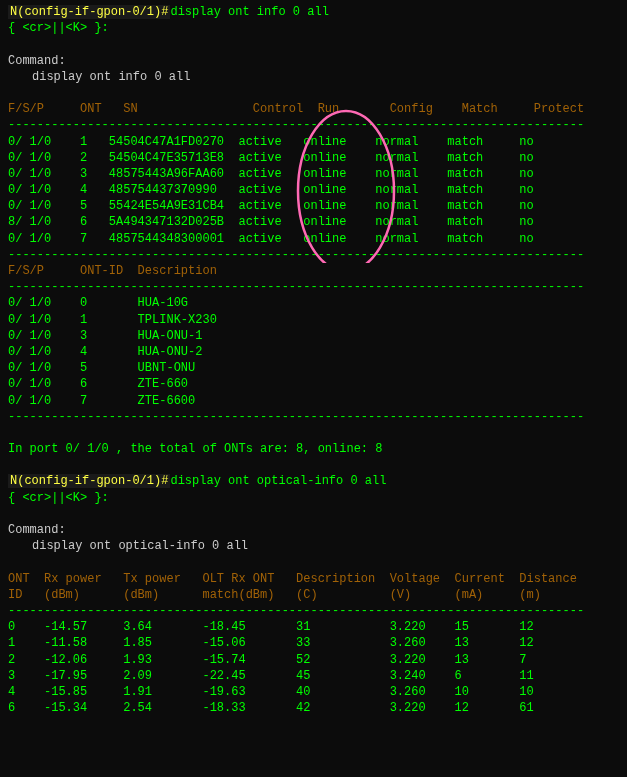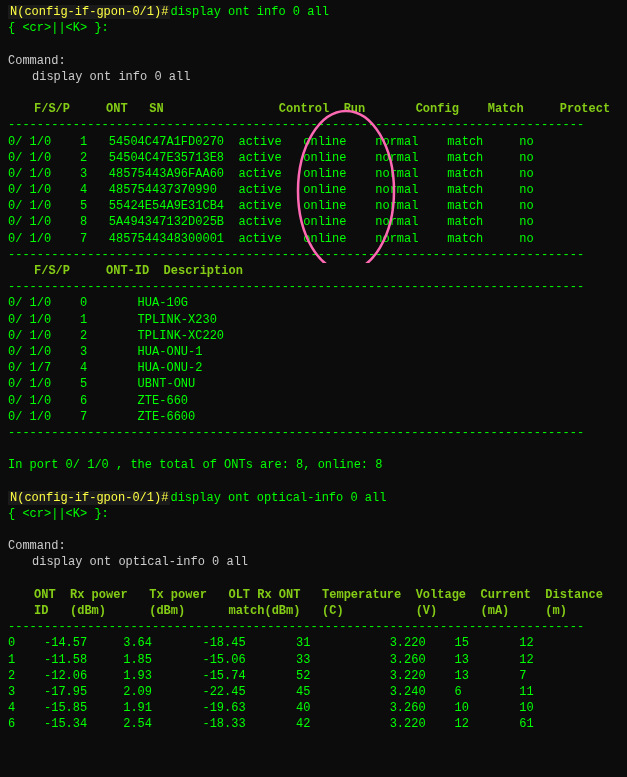--- a/index.html
+++ b/index.html
@@ -17,23 +17,22 @@
       line-height: 1.35;
     }
     .line {
       white-space: pre;
       display: block;
     }
     .separator {
       color: #00ff00;
     }
     .header-row {
-      color: #84cc16;
-      font-weight: bold;
-      margin-left: 26px;
+      color: #a16207;
+      font-weight: normal;
     }
     .data-row {
       color: #00ff00;
     }
     
     .section {
       position: relative;
     }
     .table-section {
       position: relative;
@@ -59,54 +58,53 @@
         <ellipse cx="338" cy="90" rx="48" ry="80" fill="none" stroke="#ff69b4" stroke-width="2.5"></ellipse>
       </svg>
 
       <div class="line header-row">F/S/P     ONT   SN                Control  Run       Config    Match     Protect</div>
       <div class="line separator">--------------------------------------------------------------------------------</div>
       <div class="line data-row">0/ 1/0    1   54504C47A1FD0270  active   online    normal    match     no</div>
       <div class="line data-row">0/ 1/0    2   54504C47E35713E8  active   online    normal    match     no</div>
       <div class="line data-row">0/ 1/0    3   48575443A96FAA60  active   online    normal    match     no</div>
       <div class="line data-row">0/ 1/0    4   485754437370990   active   online    normal    match     no</div>
       <div class="line data-row">0/ 1/0    5   55424E54A9E31CB4  active   online    normal    match     no</div>
-      <div class="line data-row">0/ 1/0    8   5A494347132D025B  active   online    normal    match     no</div>
+      <div class="line data-row">8/ 1/0    6   5A494347132D025B  active   online    normal    match     no</div>
       <div class="line data-row">0/ 1/0    7   4857544348300001  active   online    normal    match     no</div>
       <div class="line separator">--------------------------------------------------------------------------------</div>
     </div>
 
     <div class="table-section">
       <div class="line header-row">F/S/P     ONT-ID  Description</div>
       <div class="line separator">--------------------------------------------------------------------------------</div>
       <div class="line data-row">0/ 1/0    0       HUA-10G</div>
       <div class="line data-row">0/ 1/0    1       TPLINK-X230</div>
-      <div class="line data-row">0/ 1/0    2       TPLINK-XC220</div>
       <div class="line data-row">0/ 1/0    3       HUA-ONU-1</div>
-      <div class="line data-row">0/ 1/7    4       HUA-ONU-2</div>
+      <div class="line data-row">0/ 1/0    4       HUA-ONU-2</div>
       <div class="line data-row">0/ 1/0    5       UBNT-ONU</div>
       <div class="line data-row">0/ 1/0    6       ZTE-660</div>
       <div class="line data-row">0/ 1/0    7       ZTE-6600</div>
       <div class="line separator">--------------------------------------------------------------------------------</div>
     </div>
 
     <div class="line" style="color:#00ff00;">&nbsp;</div>
     <div class="line">In port 0/ 1/0 , the total of ONTs are: 8, online: 8</div>
     <div class="line">&nbsp;</div>
   </div>
 
   <div class="section">
     <div class="line"><span style="background:#1a1a1a;color:#ffff44;padding:0 2px;">N(config-if-gpon-0/1)#</span><span style="color:#00ff00;">display ont optical-info 0 all</span></div>
     <div class="line" style="color:#00ff00;">{ &lt;cr&gt;||&lt;K&gt; }:</div>
     <div class="line">&nbsp;</div>
     <div class="line" style="color:#cccccc;">Command:</div>
     <div class="line" style="color:#cccccc;padding-left:24px;">display ont optical-info 0 all</div>
     <div class="line">&nbsp;</div>
 
     <div class="table-section">
-      <div class="line header-row">ONT  Rx power   Tx power   OLT Rx ONT   Temperature  Voltage  Current  Distance</div>
+      <div class="line header-row">ONT  Rx power   Tx power   OLT Rx ONT   Description  Voltage  Current  Distance</div>
       <div class="line header-row">ID   (dBm)      (dBm)      match(dBm)   (C)          (V)      (mA)     (m)</div>
       <div class="line separator">--------------------------------------------------------------------------------</div>
       <div class="line data-row">0    -14.57     3.64       -18.45       31           3.220    15       12</div>
       <div class="line data-row">1    -11.58     1.85       -15.06       33           3.260    13       12</div>
       <div class="line data-row">2    -12.06     1.93       -15.74       52           3.220    13       7</div>
       <div class="line data-row">3    -17.95     2.09       -22.45       45           3.240    6        11</div>
       <div class="line data-row">4    -15.85     1.91       -19.63       40           3.260    10       10</div>
       <div class="line data-row">6    -15.34     2.54       -18.33       42           3.220    12       61</div>
 
     </div>

